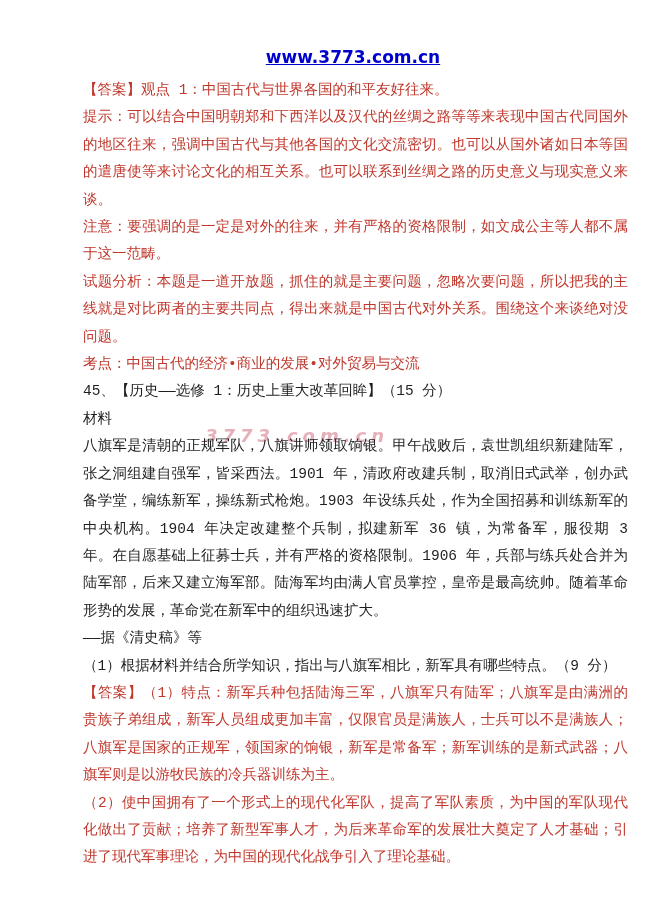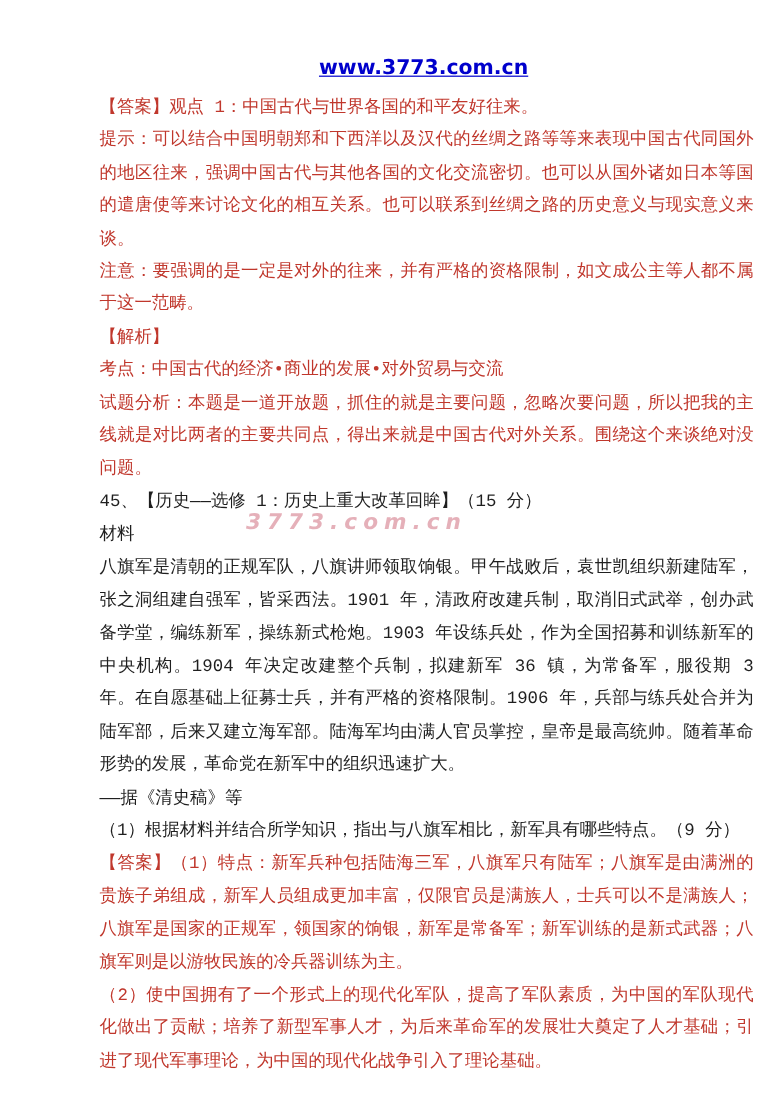--- a/index.html
+++ b/index.html
@@ -72,23 +72,22 @@
   </div>
 
   <div class="watermark">
     <div class="wm-small">3773.com.cn</div>
   </div>
 
   <div class="content">
     <p class="para red">【答案】观点 1：中国古代与世界各国的和平友好往来。</p>
     <p class="para red">提示：可以结合中国明朝郑和下西洋以及汉代的丝绸之路等等来表现中国古代同国外的地区往来，强调中国古代与其他各国的文化交流密切。也可以从国外诸如日本等国的遣唐使等来讨论文化的相互关系。也可以联系到丝绸之路的历史意义与现实意义来谈。</p>
     <p class="para red">注意：要强调的是一定是对外的往来，并有严格的资格限制，如文成公主等人都不属于这一范畴。</p>
-    <p class="para red">【解析】</p>
+    <p class="para red">试题分析：本题是一道开放题，抓住的就是主要问题，忽略次要问题，所以把我的主线就是对比两者的主要共同点，得出来就是中国古代对外关系。围绕这个来谈绝对没问题。</p>
     <p class="para red">考点：中国古代的经济•商业的发展•对外贸易与交流</p>
-    <p class="para red">试题分析：本题是一道开放题，抓住的就是主要问题，忽略次要问题，所以把我的主线就是对比两者的主要共同点，得出来就是中国古代对外关系。围绕这个来谈绝对没问题。</p>
     <p class="para black">45、【历史——选修 1：历史上重大改革回眸】（15 分）</p>
     <p class="para black">材料</p>
     <p class="para black">八旗军是清朝的正规军队，八旗讲师领取饷银。甲午战败后，袁世凯组织新建陆军，张之洞组建自强军，皆采西法。1901 年，清政府改建兵制，取消旧式武举，创办武备学堂，编练新军，操练新式枪炮。1903 年设练兵处，作为全国招募和训练新军的中央机构。1904 年决定改建整个兵制，拟建新军 36 镇，为常备军，服役期 3 年。在自愿基础上征募士兵，并有严格的资格限制。1906 年，兵部与练兵处合并为陆军部，后来又建立海军部。陆海军均由满人官员掌控，皇帝是最高统帅。随着革命形势的发展，革命党在新军中的组织迅速扩大。</p>
     <p class="para black">——据《清史稿》等</p>
     <p class="para black">（1）根据材料并结合所学知识，指出与八旗军相比，新军具有哪些特点。（9 分）</p>
     <p class="para red">【答案】（1）特点：新军兵种包括陆海三军，八旗军只有陆军；八旗军是由满洲的贵族子弟组成，新军人员组成更加丰富，仅限官员是满族人，士兵可以不是满族人；八旗军是国家的正规军，领国家的饷银，新军是常备军；新军训练的是新式武器；八旗军则是以游牧民族的冷兵器训练为主。</p>
     <p class="para red">（2）使中国拥有了一个形式上的现代化军队，提高了军队素质，为中国的军队现代化做出了贡献；培养了新型军事人才，为后来革命军的发展壮大奠定了人才基础；引进了现代军事理论，为中国的现代化战争引入了理论基础。</p>
   </div>
 
 </div>

